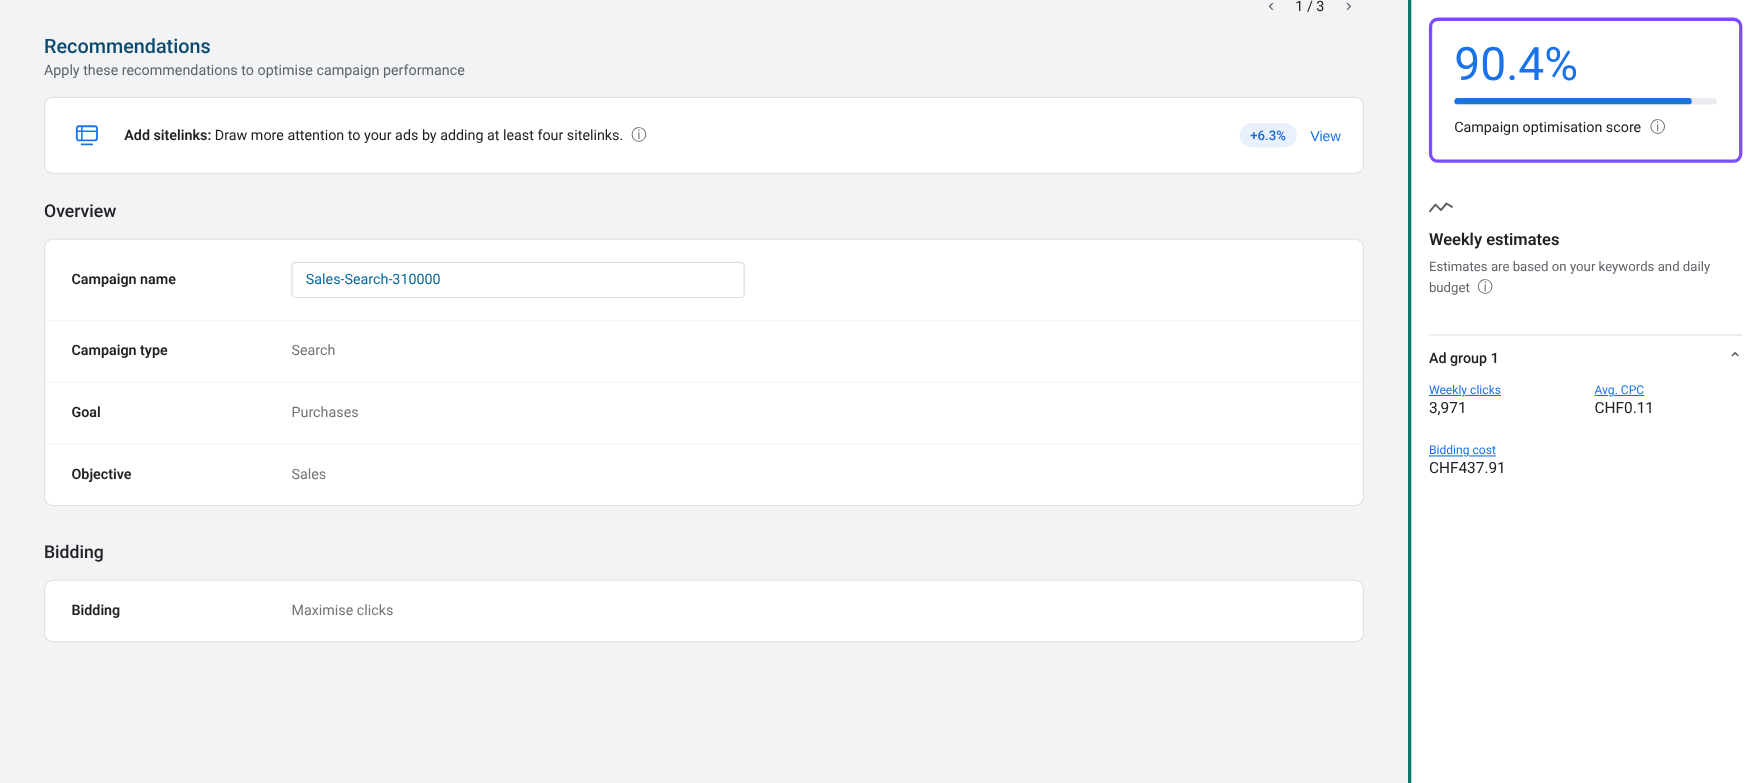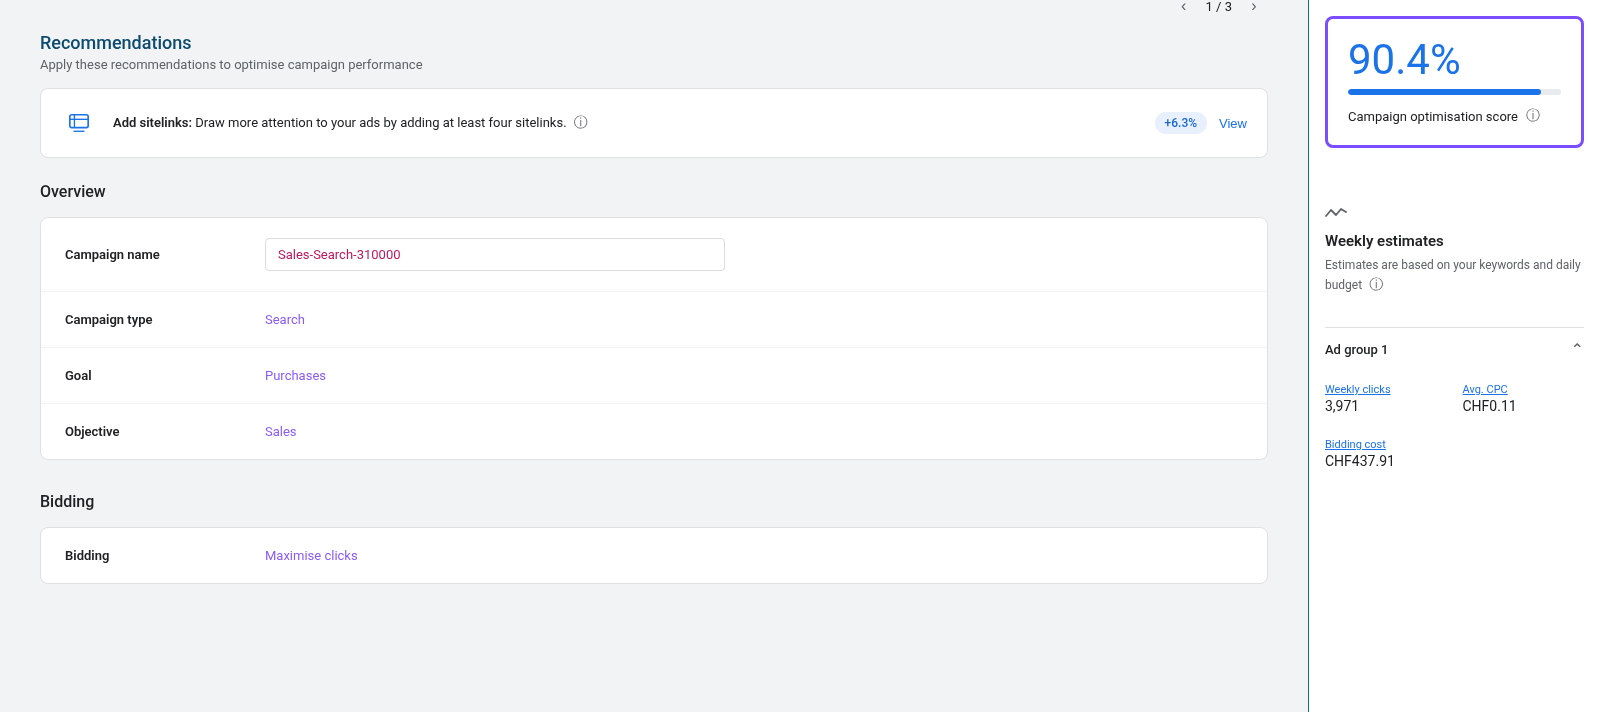--- a/index.html
+++ b/index.html
@@ -15,27 +15,26 @@
     
     .main-content {
       flex: 1;
       padding: 32px 40px;
       background: #f1f3f4;
       overflow-y: auto;
     }
 
     
     .right-sidebar {
-      width: 292px;
+      width: 320px;
       background: #fff;
-      border-left: 1px solid #0f766e;
+      border-left: 3px solid #0f766e;
       display: flex;
       flex-direction: column;
       overflow-y: auto;
-      gap: 23px;
     }
 
     .recommendations-title {
       font-size: 18px;
       font-weight: 500;
       color: #0c4a6e;
       margin-bottom: 4px;
     }
 
     .recommendations-subtitle {
@@ -158,30 +157,30 @@
     .overview-label {
       font-size: 13px;
       font-weight: 600;
       color: #202124;
       width: 200px;
       flex-shrink: 0;
     }
 
     .overview-value {
       font-size: 13px;
-      color: #8b5cf6;
+      color: #737373;
     }
 
     .campaign-name-input {
       border: 1px solid #dadce0;
       border-radius: 4px;
       padding: 8px 12px;
       font-size: 13px;
-      color: #be185d;
-      width: 460px;
+      color: #0369a1;
+      width: 412px;
       outline: none;
       font-family: inherit;
     }
 
     
     .bidding-section { margin-top: 8px; }
 
     
     .score-panel {
       border: 3px solid #7c4dff;
@@ -250,21 +249,21 @@
     .weekly-divider {
       height: 1px;
       background: #e0e0e0;
       margin: 0 0 12px 0;
     }
 
     .ad-group-header {
       display: flex;
       align-items: center;
       justify-content: space-between;
-      margin-bottom: 24px;
+      margin-bottom: 12px;
     }
 
     .ad-group-title {
       font-size: 13px;
       font-weight: 500;
       color: #202124;
     }
 
     .chevron-up {
       color: #5f6368;

